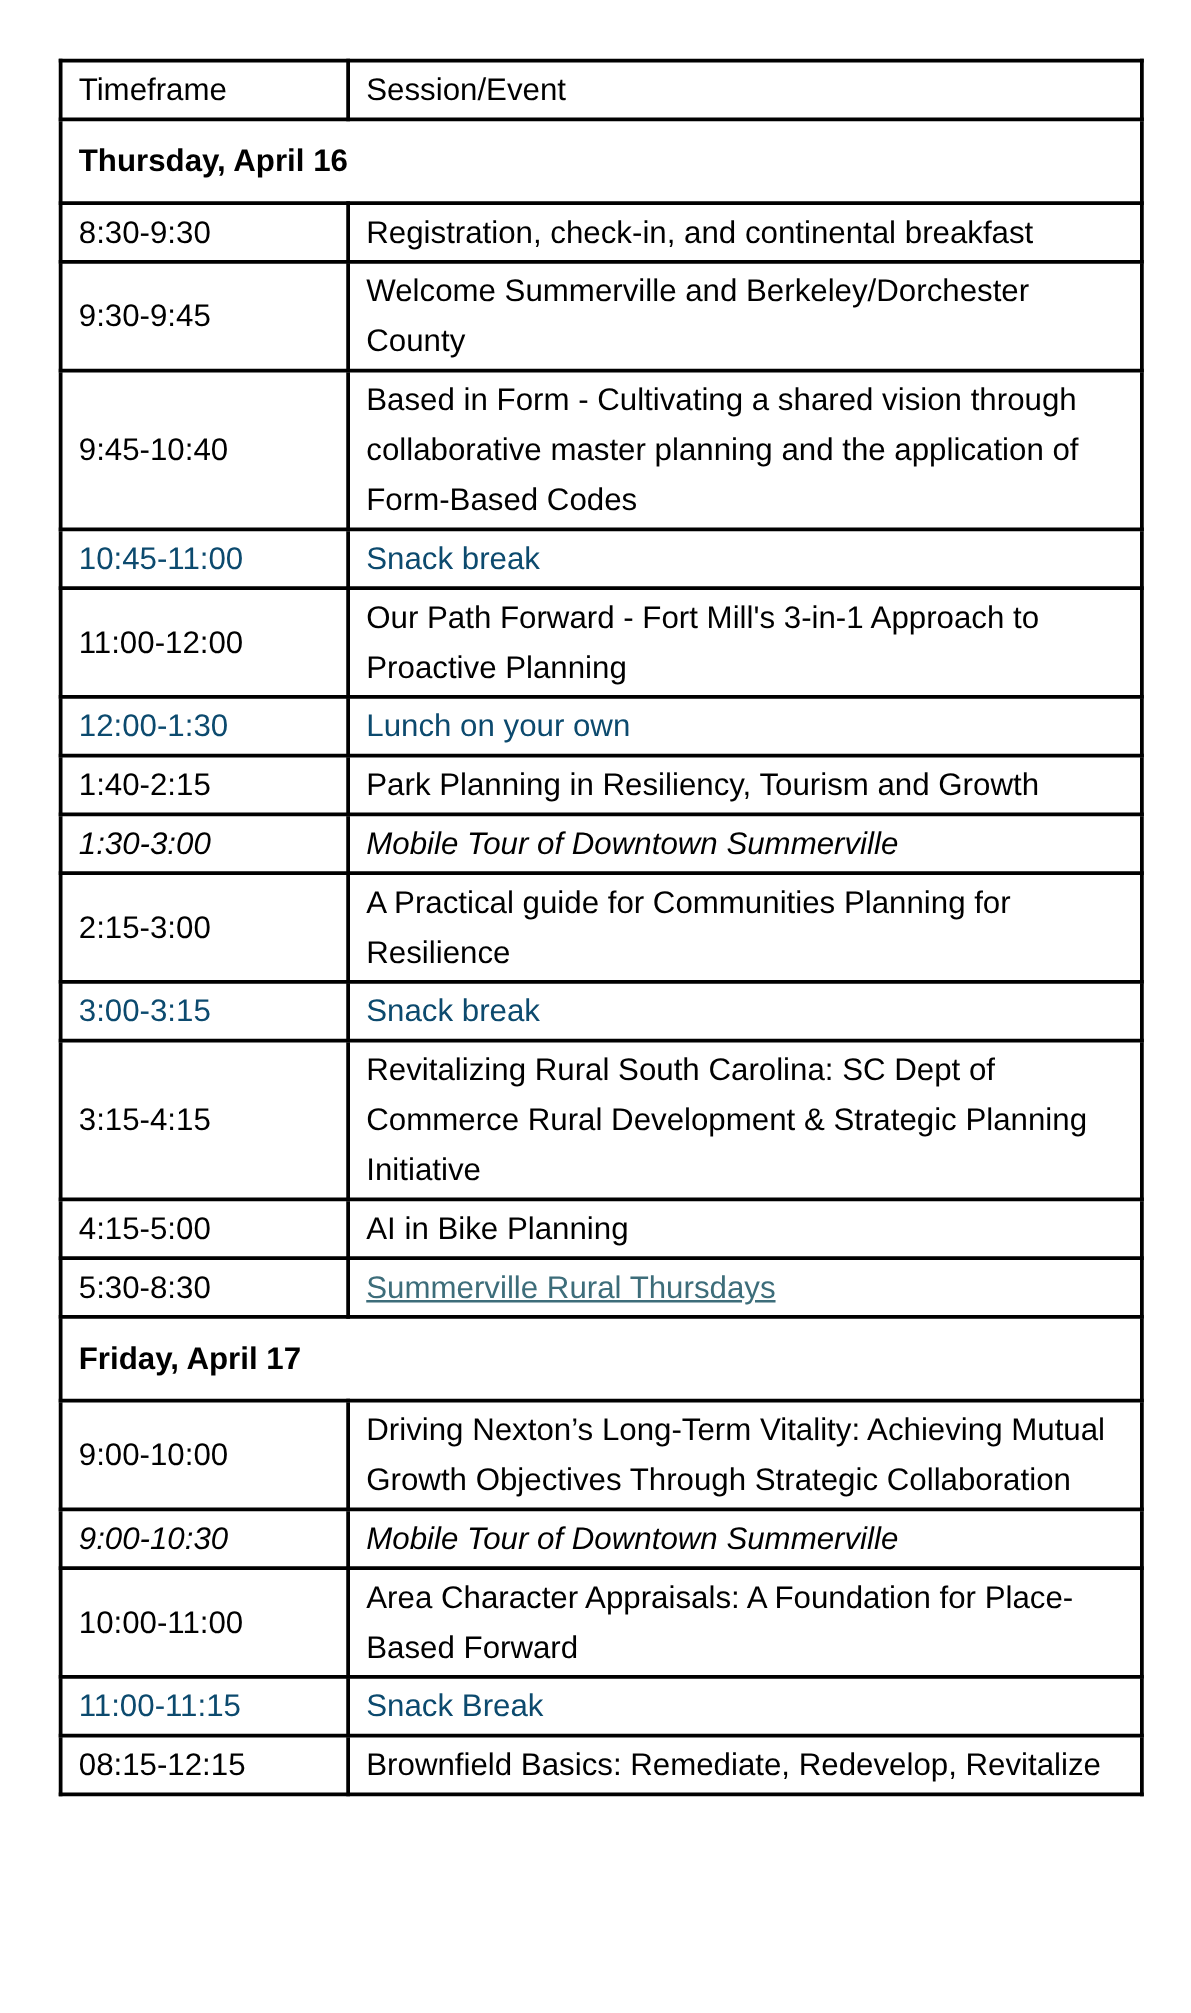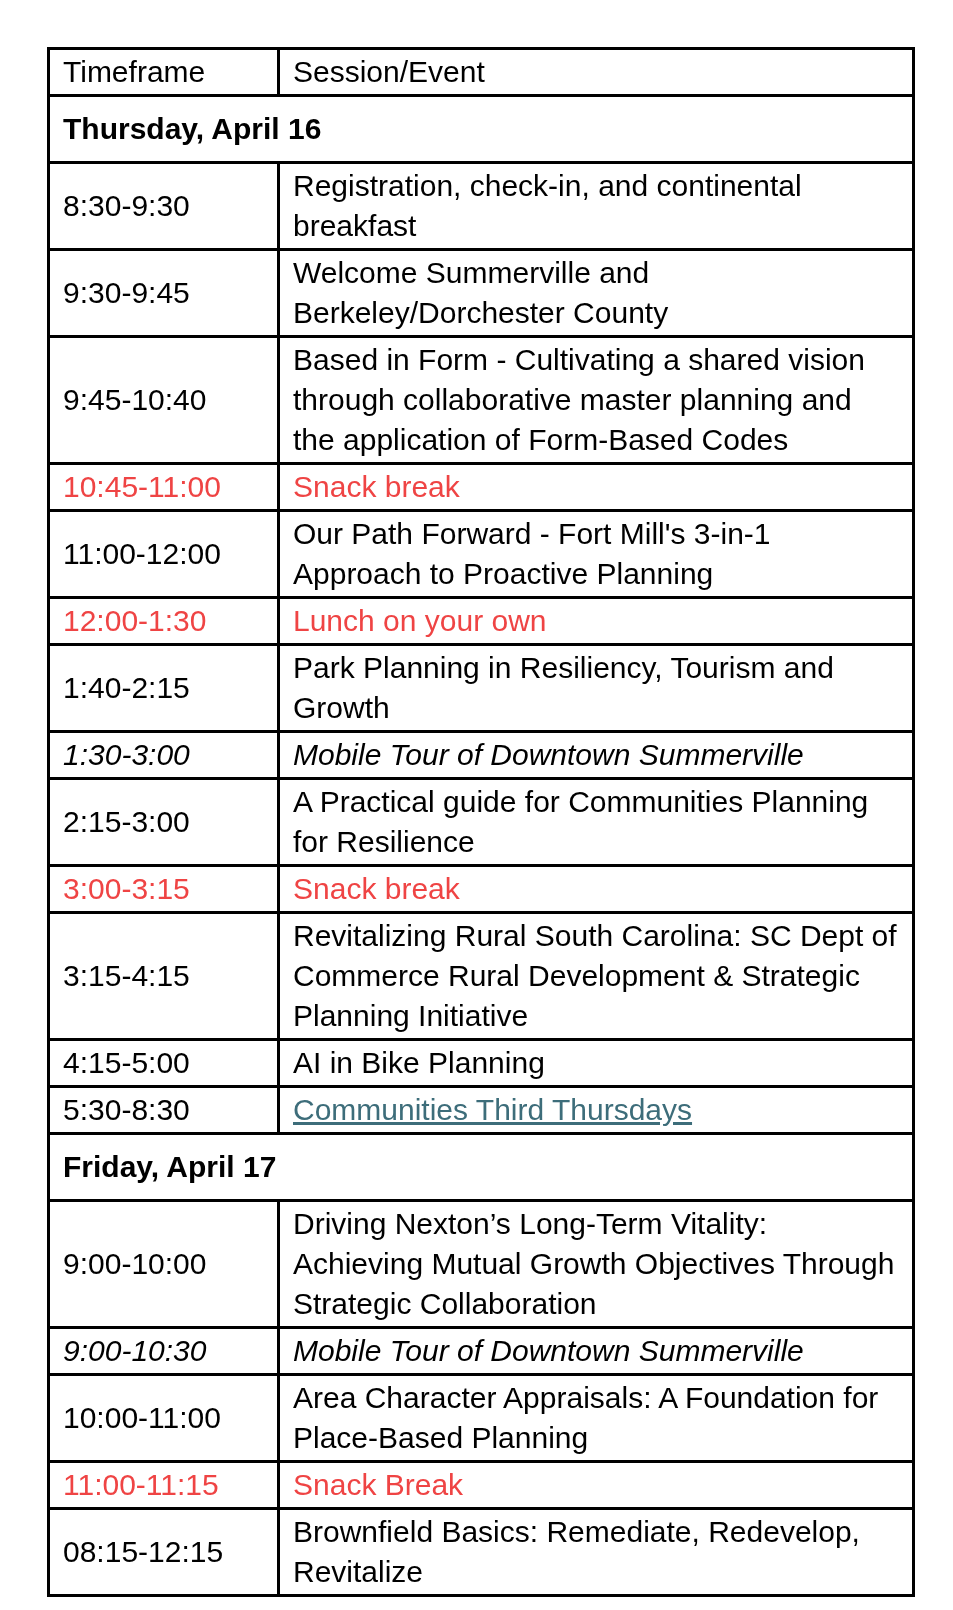--- a/index.html
+++ b/index.html
@@ -18,21 +18,21 @@
     background: #ffffff;
     overflow: hidden;
   }
   table.schedule {
     position: absolute;
     left: 47px;
     top: 47px;
     width: 865px;
     border-collapse: collapse;
     table-layout: fixed;
-    font-size: 30px;
+    font-size: 25px;
     line-height: 40px;
   }
   table.schedule td, table.schedule th {
     border: 3px solid #000000;
     padding: 2px 13px;
     vertical-align: middle;
     text-align: left;
     font-weight: normal;
     overflow: hidden;
   }
@@ -41,21 +41,21 @@
 
   tr.header-row td { height: 38px; }
 
   tr.section-row td {
     height: 60px;
     font-weight: bold;
   }
 
   tr.data-row td { }
 
-  tr.muted td { color: #ef4444; }
+  tr.muted td { color: #0c4a6e; }
   tr.italic td { font-style: italic; }
 
   a.session-link {
     text-decoration: underline;
     cursor: pointer;
   }
 </style>
 </head>
 <body>
 
@@ -117,36 +117,36 @@
         <tr class="data-row">
           <td>3:15-4:15</td>
           <td>Revitalizing Rural South Carolina: SC Dept of Commerce Rural Development &amp; Strategic Planning Initiative</td>
         </tr>
         <tr class="data-row">
           <td>4:15-5:00</td>
           <td>AI in Bike Planning</td>
         </tr>
         <tr class="data-row">
           <td>5:30-8:30</td>
-          <td><a class="session-link" style="color: rgb(61, 109, 122);">Communities Third Thursdays</a></td>
+          <td><a class="session-link" style="color: rgb(61, 109, 122);">Summerville Rural Thursdays</a></td>
         </tr>
         <tr class="section-row">
           <td colspan="2">Friday, April 17</td>
         </tr>
         <tr class="data-row">
           <td>9:00-10:00</td>
           <td>Driving Nexton’s Long-Term Vitality: Achieving Mutual Growth Objectives Through Strategic Collaboration</td>
         </tr>
         <tr class="data-row italic">
           <td>9:00-10:30</td>
           <td>Mobile Tour of Downtown Summerville</td>
         </tr>
         <tr class="data-row">
           <td>10:00-11:00</td>
-          <td>Area Character Appraisals: A Foundation for Place-Based Planning</td>
+          <td>Area Character Appraisals: A Foundation for Place-Based Forward</td>
         </tr>
         <tr class="data-row muted">
           <td>11:00-11:15</td>
           <td>Snack Break</td>
         </tr>
         <tr class="data-row">
           <td>08:15-12:15</td>
           <td>Brownfield Basics: Remediate, Redevelop, Revitalize</td>
         </tr>
       </tbody>

